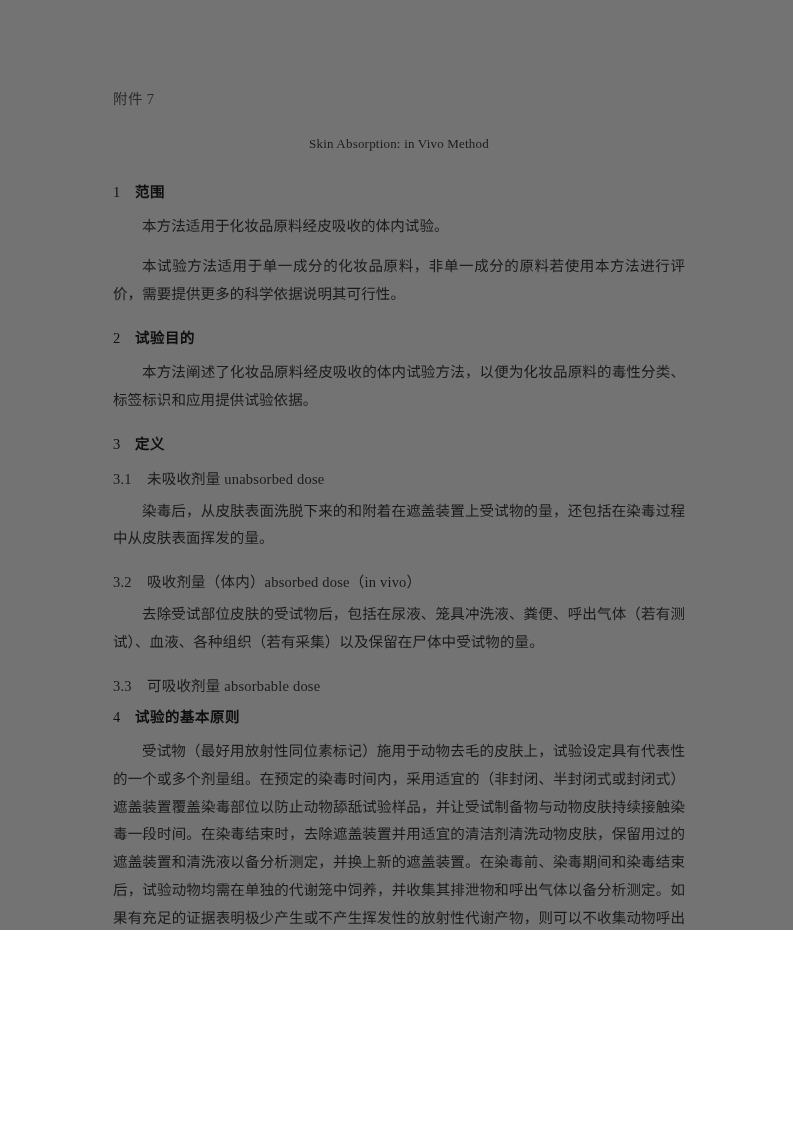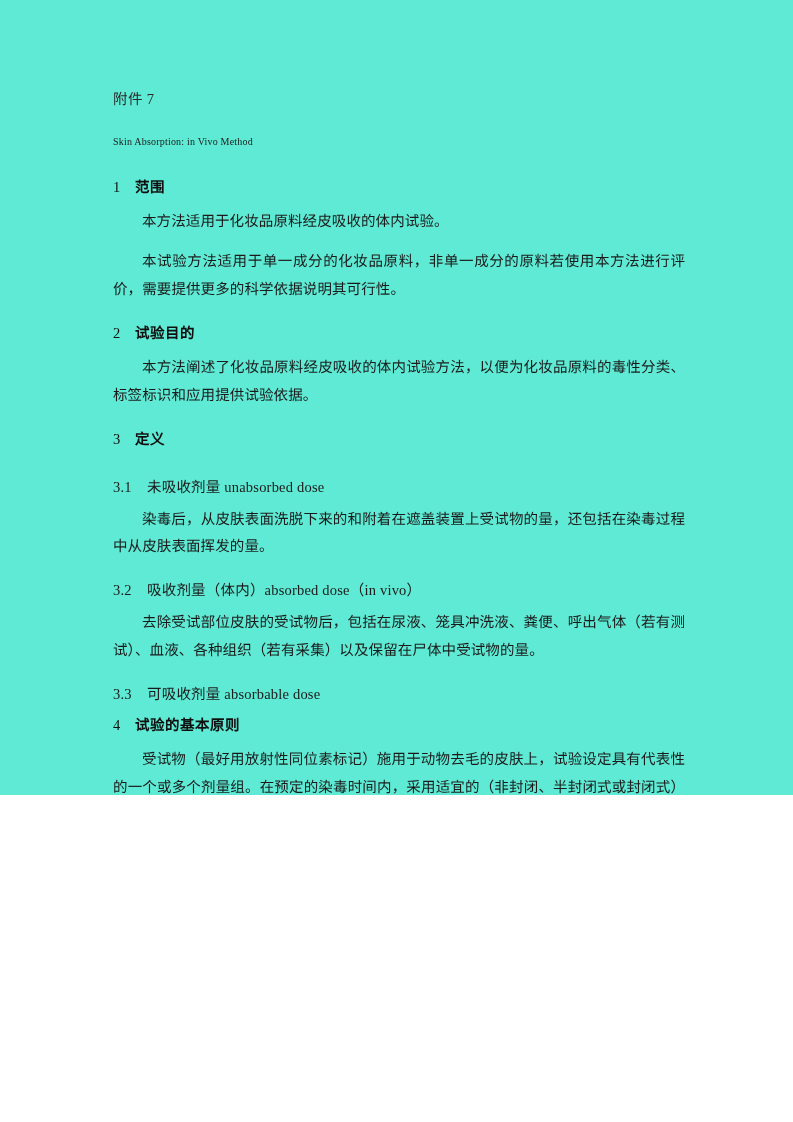--- a/index.html
+++ b/index.html
@@ -5,22 +5,22 @@
 <style>
   html, body {
     margin: 0;
     padding: 0;
     background: #ffffff;
   }
 
   .page {
     position: relative;
     width: 793px;
-    height: 795px;
-    background: #5eead4;
+    height: 930px;
+    background: #737373;
     margin: 0 auto;
     overflow: hidden;
     box-sizing: border-box;
     font-family: "Liberation Serif", "DejaVu Serif", serif;
     color: #1a1a1a;
   }
 
   .content {
     position: absolute;
     left: 113px;
@@ -44,21 +44,22 @@
     font-weight: bold;
     text-align: center;
     letter-spacing: 1.2px;
     color: #0d0d0d;
     margin: 0 0 34px 0;
     font-family: "DejaVu Sans", "Liberation Sans", sans-serif;
   }
 
   
   .doc-subtitle {
-    font-size: 10px;
+    font-size: 13px;
+    text-align: center;
     color: #1c1c1c;
     letter-spacing: 0.2px;
     margin: 0 0 28px 0;
     font-family: "Liberation Serif", "DejaVu Serif", serif;
   }
 
   
   .section-heading {
     font-size: 14.5px;
     font-weight: bold;
@@ -99,21 +100,21 @@
     color: #1a1a1a;
     margin: 0;
     text-indent: 2em;
     letter-spacing: 0.1px;
     font-family: "Liberation Serif", "DejaVu Serif", serif;
   }
 
   .block { margin-bottom: 12px; }
   .block-tight { margin-bottom: 0; }
 
-  .gap-after-section { margin-bottom: 27px; }
+  .gap-after-section { margin-bottom: 14px; }
   .gap-after-para    { margin-bottom: 17px; }
 </style>
 </head>
 <body>
 
 <div class="page">
   <div class="content">
 
     <div class="attachment-label">附件 7</div>
 

